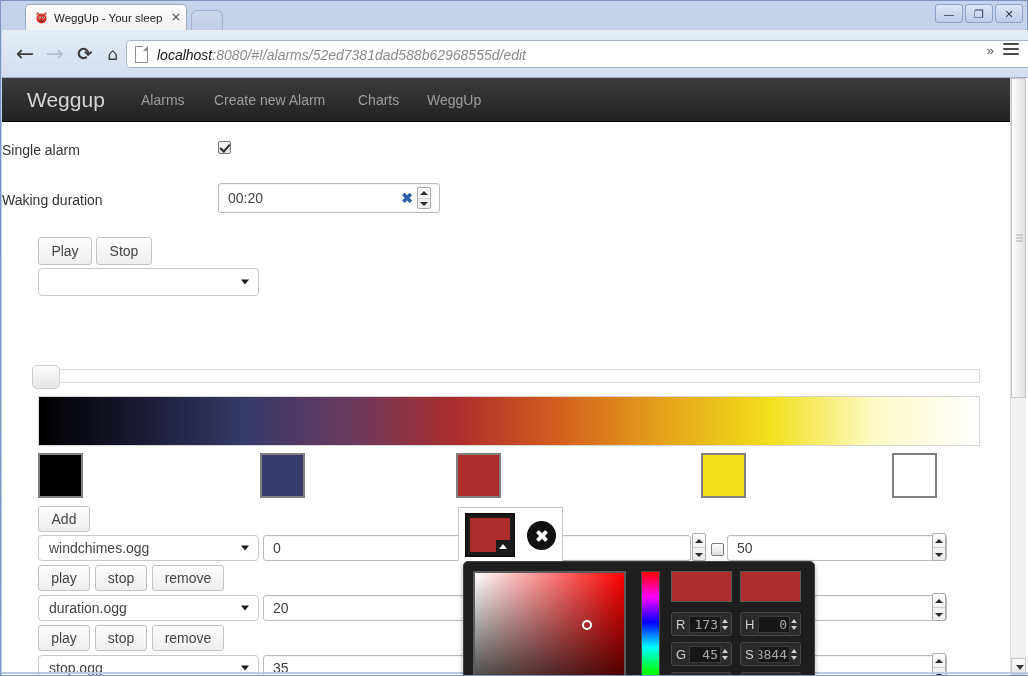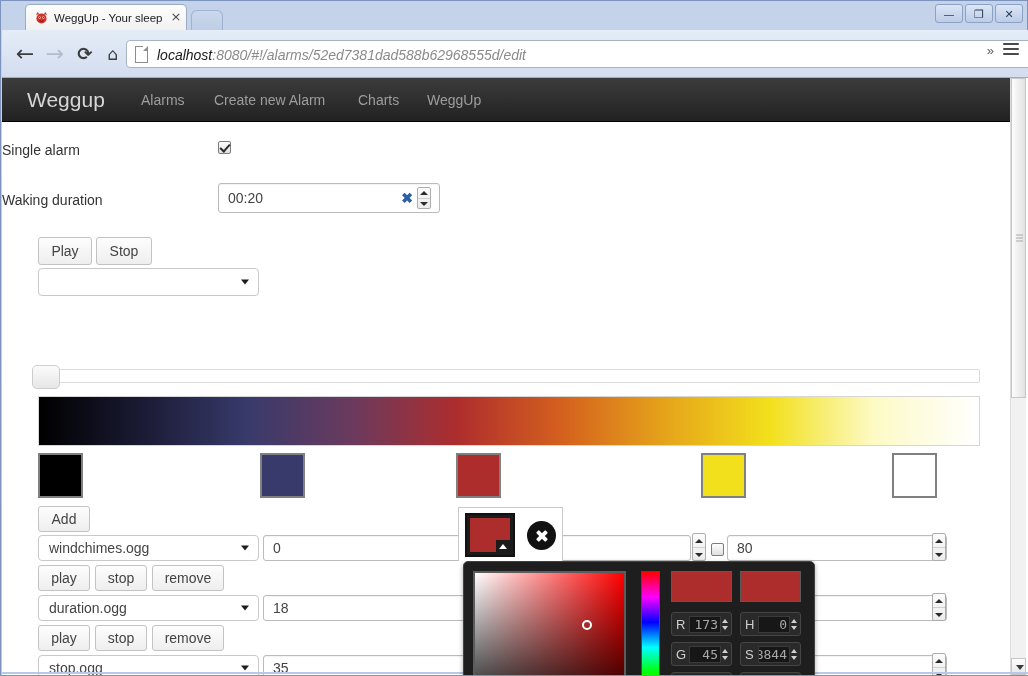--- a/index.html
+++ b/index.html
@@ -386,36 +386,36 @@
       </div>
       <div class="tbox" style="left:261px;top:457px;width:428px;height:26px">
         <span class="val">0</span>
       </div>
       <div class="spin" style="left:690px;top:455px;height:28px">
           <u class="up"></u>
           <u class="dn"></u>
         </div>
       <div class="chk" style="left:709px;top:465px"></div>
       <div class="tbox" style="left:725px;top:457px;width:220px;height:26px">
-        <span class="val">80</span>
+        <span class="val">50</span>
       </div>
       <div class="spin" style="left:930px;top:455px;height:28px">
           <u class="up"></u>
           <u class="dn"></u>
         </div>
       <div class="btn" style="left:36px;top:487px;width:52px;height:26px">play</div>
       <div class="btn" style="left:93px;top:487px;width:52px;height:26px">stop</div>
       <div class="btn" style="left:150px;top:487px;width:72px;height:26px">remove</div>
 
       <div class="sel" style="left:36px;top:517px;width:221px;height:26px">
         <span class="t">duration.ogg</span>
         <span class="a"></span>
       </div>
       <div class="tbox" style="left:261px;top:517px;width:428px;height:26px">
-        <span class="val">18</span>
+        <span class="val">20</span>
       </div>
       <div class="tbox" style="left:725px;top:517px;width:220px;height:26px">
         <span class="val"></span>
       </div>
       <div class="spin" style="left:930px;top:515px;height:28px">
           <u class="up"></u>
           <u class="dn"></u>
         </div>
       <div class="btn" style="left:36px;top:547px;width:52px;height:26px">play</div>
       <div class="btn" style="left:93px;top:547px;width:52px;height:26px">stop</div>

